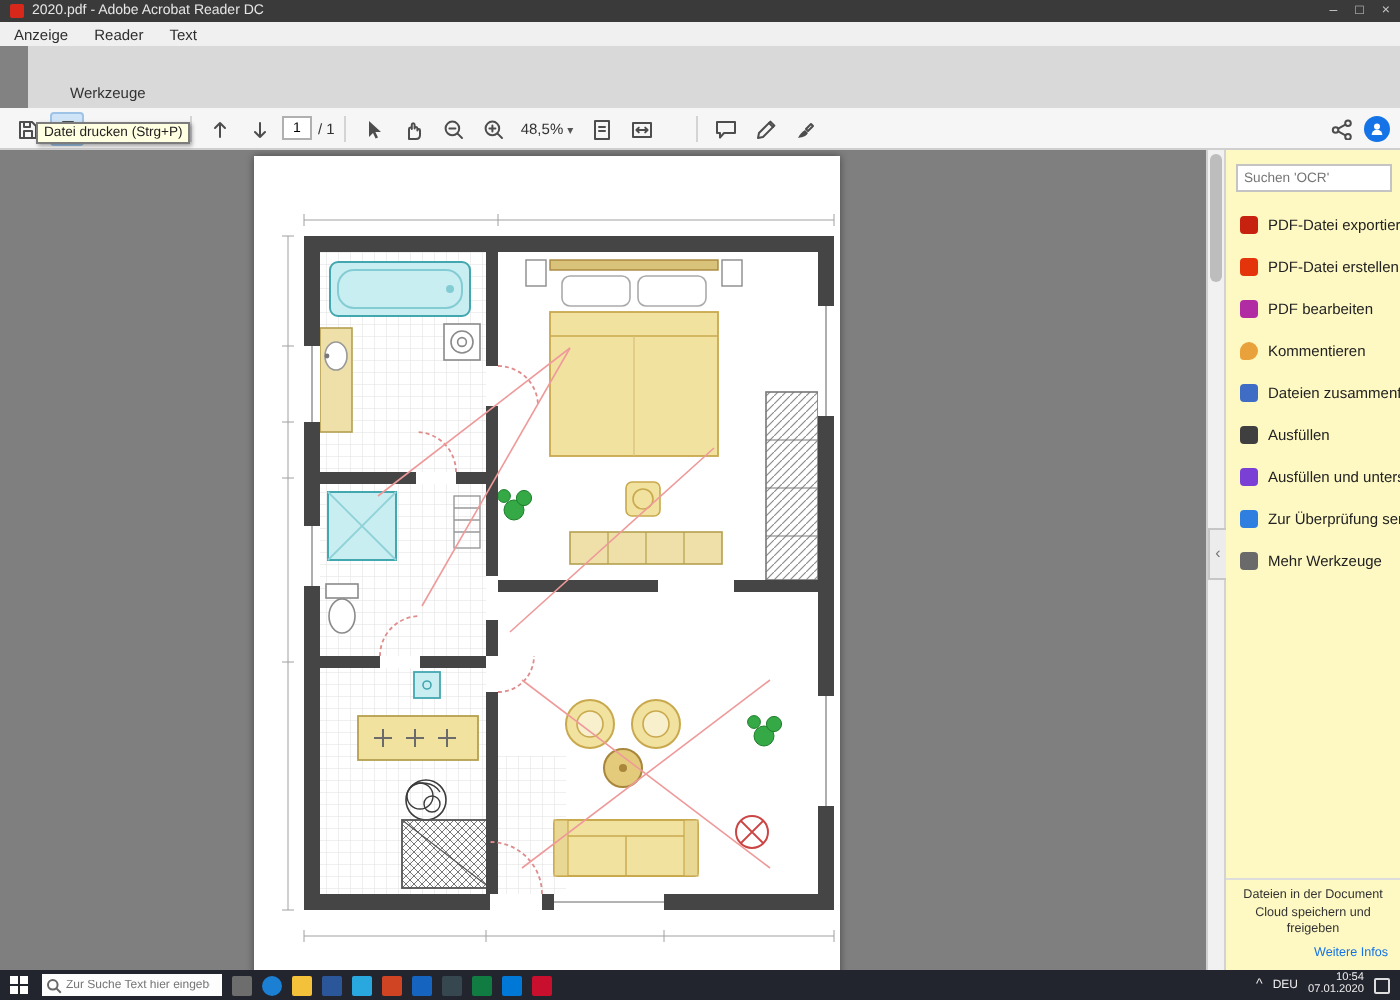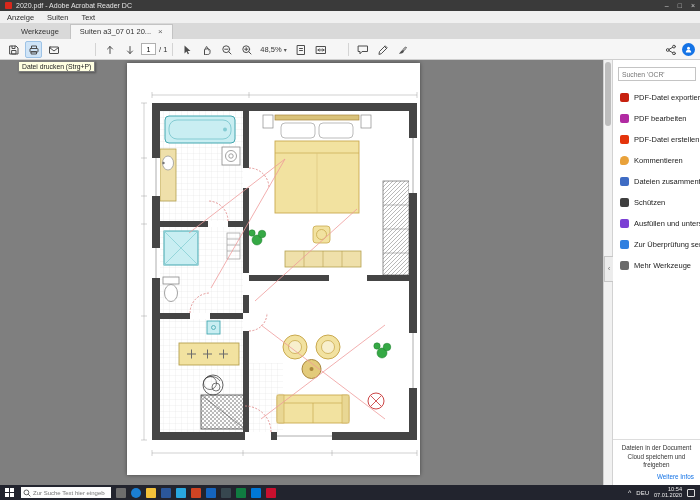--- a/index.html
+++ b/index.html
@@ -10,21 +10,21 @@
   
   .titlebar { height:11px; background:#3a3a3a; color:#e6e6e6; display:flex; align-items:center; gap:4px; padding:0 5px; font-size:7px; flex:none; }
   .acro-logo { width:7px; height:7px; background:#d8281c; border-radius:1px; flex:none; }
   .win-controls { margin-left:auto; display:flex; gap:9px; color:#c9c9c9; font-size:7px; }
   .wc-min::before { content:"–"; } .wc-max::before { content:"□"; } .wc-close::before { content:"×"; }
 
   
   .menubar { height:12px; background:#f0f0f0; display:flex; align-items:center; gap:13px; padding:0 7px; font-size:7.5px; color:#2e2e2e; flex:none; }
 
   
-  .tabbar { height:16px; background:#d9d9d9; display:flex; align-items:flex-end; padding-left:12px; gap:2px; flex:none; }
+  .tabbar { height:31px; background:#d9d9d9; display:flex; align-items:flex-end; padding-left:12px; gap:2px; flex:none;margin-left:14px; }
   .tab { font-size:7.5px; color:#333; padding:2px 9px 3px; }
   .tab.active { background:#f6f6f6; border:1px solid #c3c3c3; border-bottom:none; display:flex; align-items:center; gap:7px; }
   .tab-close { color:#666; font-size:8px; line-height:6px; }
 
   
   .toolbar { height:21px; background:#f6f6f6; border-bottom:1px solid #cfcfcf; display:flex; align-items:center; padding:0 5px; gap:3px; flex:none; }
   .tbtn { width:17px; height:17px; display:flex; align-items:center; justify-content:center; border:1px solid transparent; border-radius:2px; flex:none; }
   .tbtn svg { width:11px; height:11px; stroke:#4d4d4d; fill:none; stroke-width:1; stroke-linecap:round; stroke-linejoin:round; }
   .tbtn.active { background:#cfe4f7; border-color:#9ec3e6; }
   .sep { width:1px; height:13px; background:#d4d4d4; margin:0 2px; flex:none; }
@@ -42,21 +42,21 @@
   
   .main { flex:1; display:flex; min-height:0; position:relative; }
   .viewer { flex:1; background:#7f7f7f; position:relative; overflow:hidden; }
   .page { position:absolute; left:127px; top:3px; width:293px; height:412px; background:#fff; box-shadow:0 0 4px rgba(0,0,0,.45); }
   .page svg { width:100%; height:100%; display:block; }
 
   .vscroll { width:9px; background:#f1f1f1; border-left:1px solid #d0d0d0; position:relative; flex:none; }
   .vthumb { position:absolute; top:2px; left:1px; width:6px; height:64px; background:#bdbdbd; border-radius:3px; }
 
   
-  .panel { width:88px; background:#ffffff; border-left:1px solid #d2d2d2; position:relative; flex:none; font-size:7.5px; }
+  .panel { width:88px; background:#fef9c3; border-left:1px solid #d2d2d2; position:relative; flex:none; font-size:7.5px; }
   .panel-search { margin:7px 5px 6px; display:block; width:78px; height:14px; border:1px solid #c4c4c4; background:#fff; font-size:6.8px; padding:0 3px; color:#333; font-family:"Liberation Sans",sans-serif; }
   .tool-item { display:flex; align-items:center; gap:5px; height:21px; padding-left:7px; overflow:hidden; cursor:default; }
   .ticon { width:9px; height:9px; border-radius:2px; flex:none; background:#999; }
   .ticon-comment { border-radius:50% 50% 50% 2px; }
   .ticon-protect { clip-path:polygon(50% 0,100% 22%,100% 62%,50% 100%,0 62%,0 22%); border-radius:0; }
   .tlabel { white-space:nowrap; overflow:hidden; color:#222; }
   .panel-collapse { position:absolute; left:-9px; top:46%; width:9px; height:26px; background:#ececec; border:1px solid #c6c6c6; border-right:none; display:flex; align-items:center; justify-content:center; color:#777; font-size:8px; }
   .panel-collapse::before { content:"‹"; }
   .panel-footer { position:absolute; left:0; right:0; bottom:4px; border-top:1px solid #ddd; padding:4px 6px 0; font-size:6.3px; color:#333; text-align:center; line-height:1.35; }
   .panel-footer .more-link { display:block; color:#1473e6; text-align:right; margin-top:3px; }
@@ -82,30 +82,26 @@
     <span>2020.pdf - Adobe Acrobat Reader DC</span>
     <span class="win-controls">
       <span class="wc-min"></span>
       <span class="wc-max"></span>
       <span class="wc-close"></span>
     </span>
   </div>
 
   <div class="menubar">
     <span>Anzeige</span>
-    <span>Suiten</span>
+    <span>Reader</span>
     <span>Text</span>
   </div>
 
   <div class="tabbar">
     <span class="tab">Werkzeuge</span>
-    <span class="tab active">
-      <span>Suiten a3_07 01 20...</span>
-      <span class="tab-close">×</span>
-    </span>
   </div>
 
   <div class="toolbar">
     <span class="tbtn">
       <svg>
           <path d="M2 2h6l2 2v6H2z"></path>
           <path d="M4 2v2.5h3V2"></path>
           <rect x="4" y="6.5" width="4" height="3.5"></rect>
         </svg>
     </span>
@@ -374,38 +370,38 @@
 
     <div class="panel">
       <div class="panel-collapse"></div>
       <input class="panel-search" placeholder="Suchen 'OCR'" style="">
 
       <div class="tool-item">
         <span class="ticon" style="background: rgb(199, 33, 15);"></span>
         <span class="tlabel">PDF-Datei exportieren</span>
       </div>
       <div class="tool-item">
+        <span class="ticon" style="background: rgb(228, 52, 12);"></span>
+        <span class="tlabel">PDF-Datei erstellen</span>
+      </div>
+      <div class="tool-item">
         <span class="ticon" style="background: rgb(177, 43, 162);"></span>
         <span class="tlabel">PDF bearbeiten</span>
       </div>
       <div class="tool-item">
-        <span class="ticon" style="background: rgb(228, 52, 12);"></span>
-        <span class="tlabel">PDF-Datei erstellen</span>
-      </div>
-      <div class="tool-item">
         <span class="ticon ticon-comment" style="background: rgb(233, 162, 59);"></span>
         <span class="tlabel">Kommentieren</span>
       </div>
       <div class="tool-item">
         <span class="ticon" style="background: rgb(63, 108, 196);"></span>
         <span class="tlabel">Dateien zusammenführen</span>
       </div>
       <div class="tool-item">
         <span class="ticon" style="background: rgb(63, 63, 63);"></span>
-        <span class="tlabel">Schützen</span>
+        <span class="tlabel">Ausfüllen</span>
       </div>
       <div class="tool-item">
         <span class="ticon" style="background: rgb(122, 63, 212);"></span>
         <span class="tlabel">Ausfüllen und unterschreiben</span>
       </div>
       <div class="tool-item">
         <span class="ticon" style="background: rgb(47, 127, 224);"></span>
         <span class="tlabel">Zur Überprüfung senden</span>
       </div>
       <div class="tool-item">

